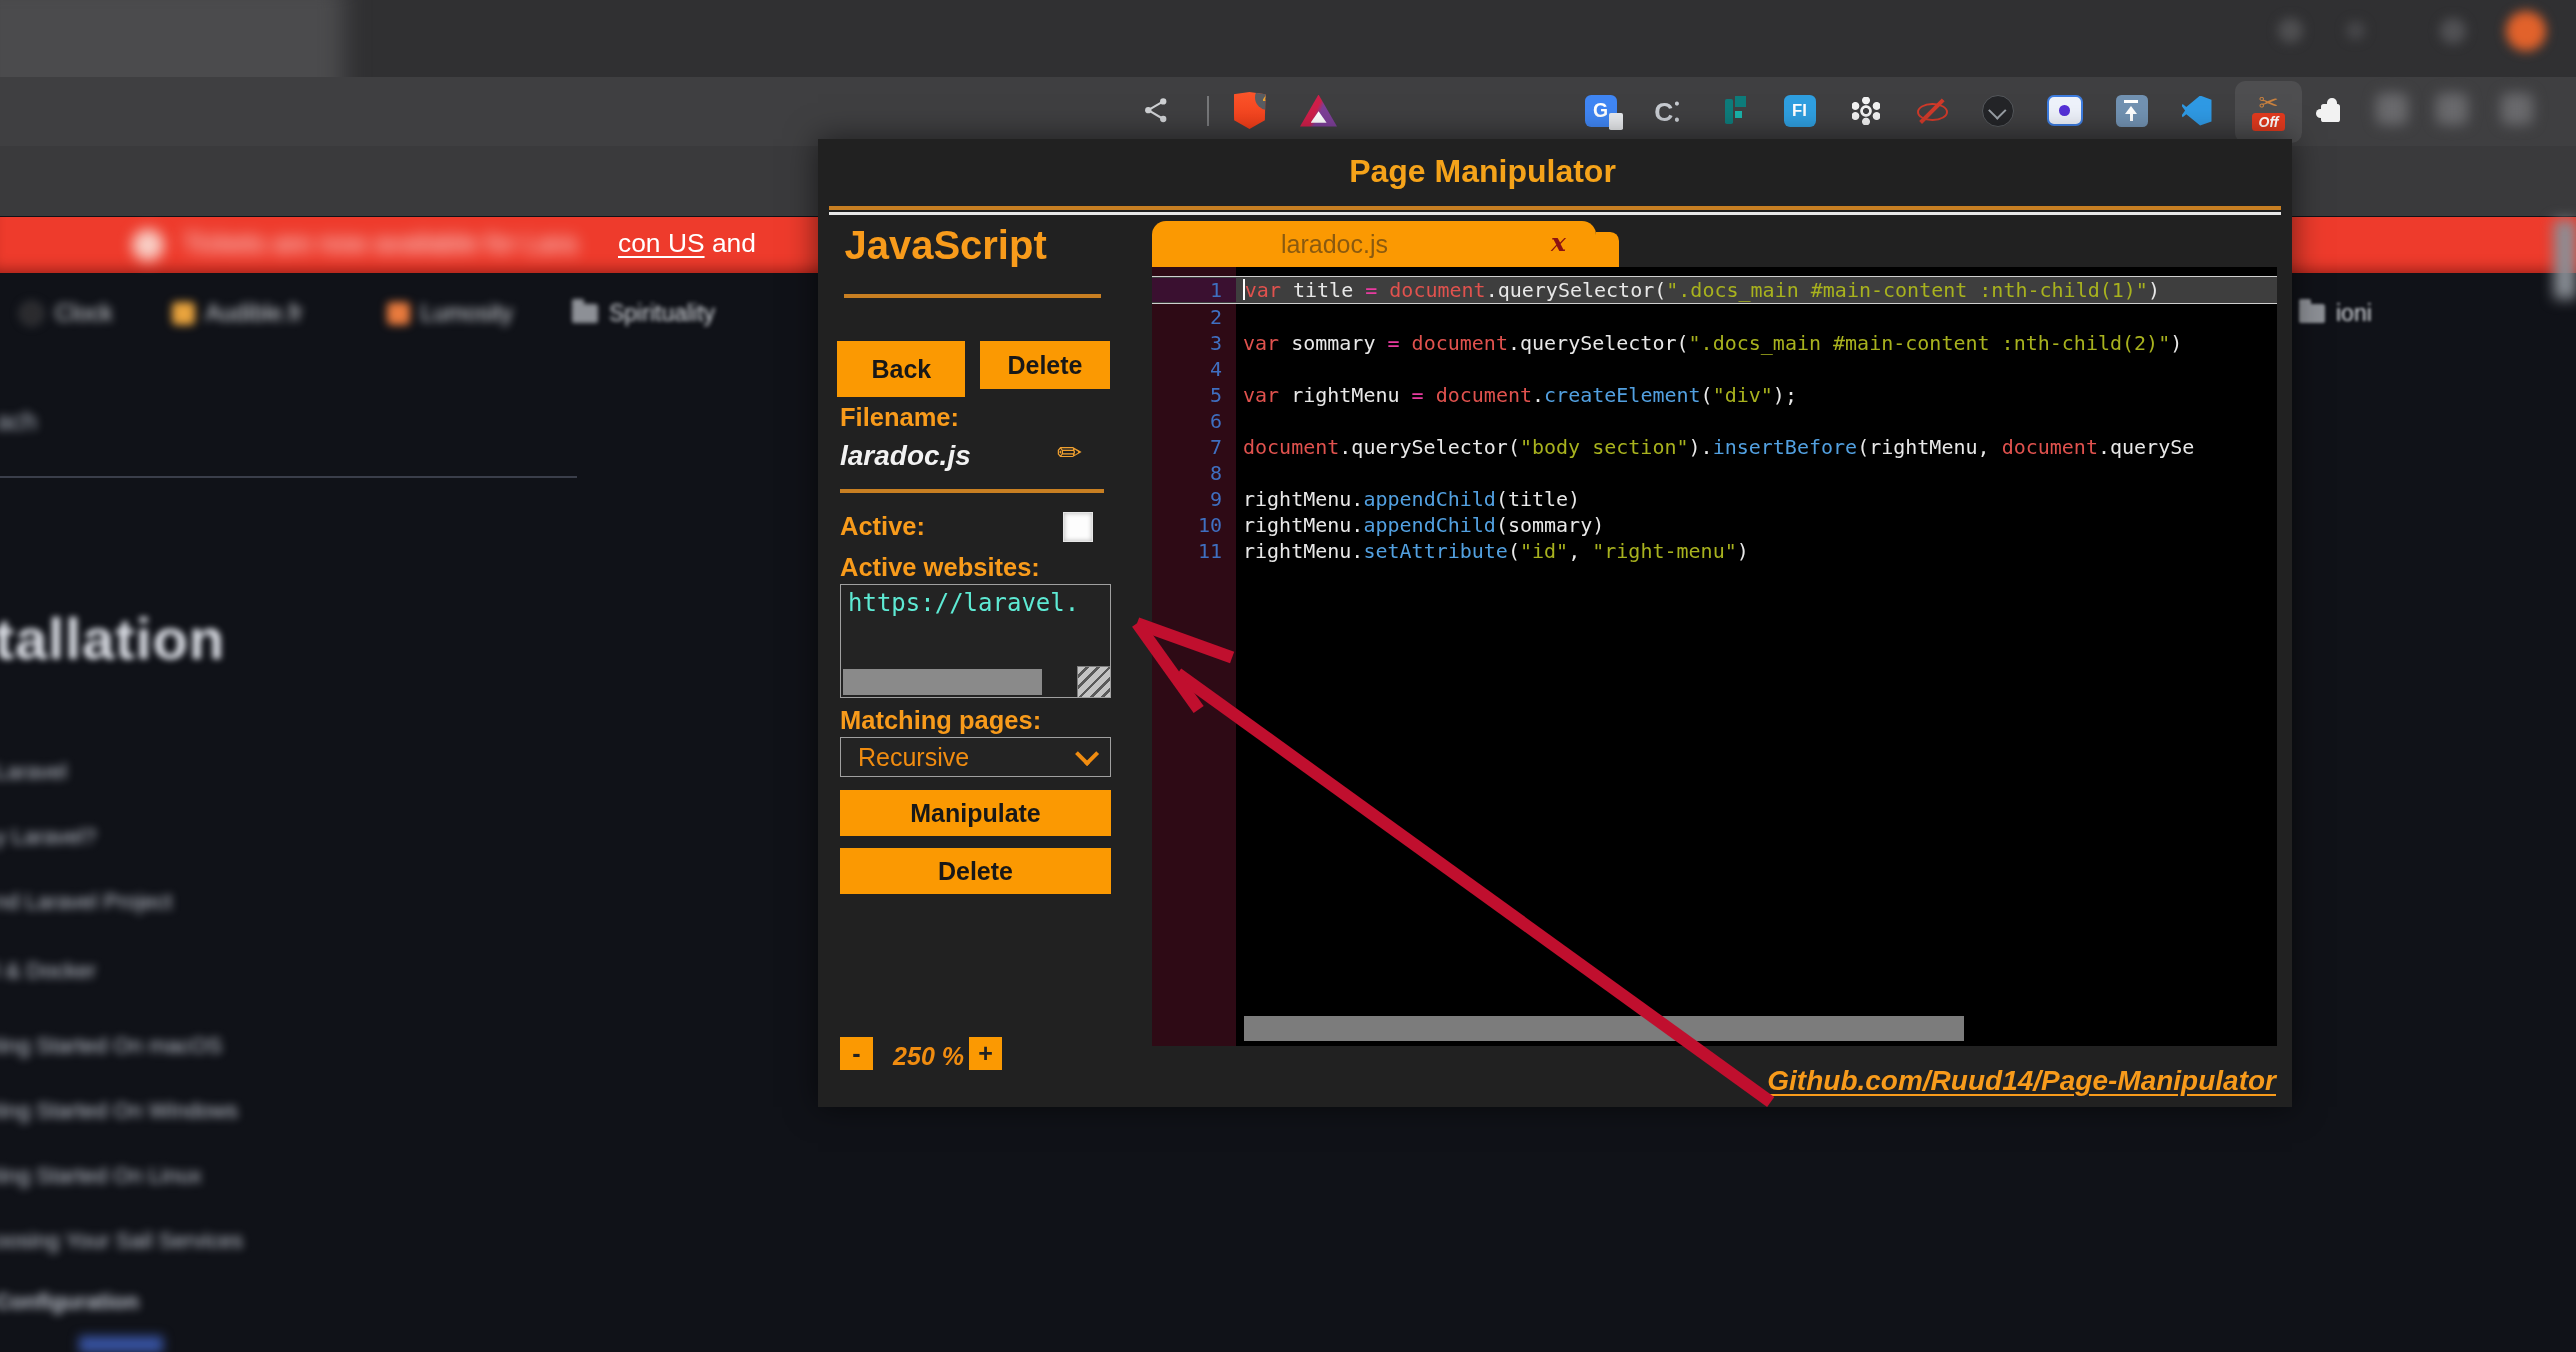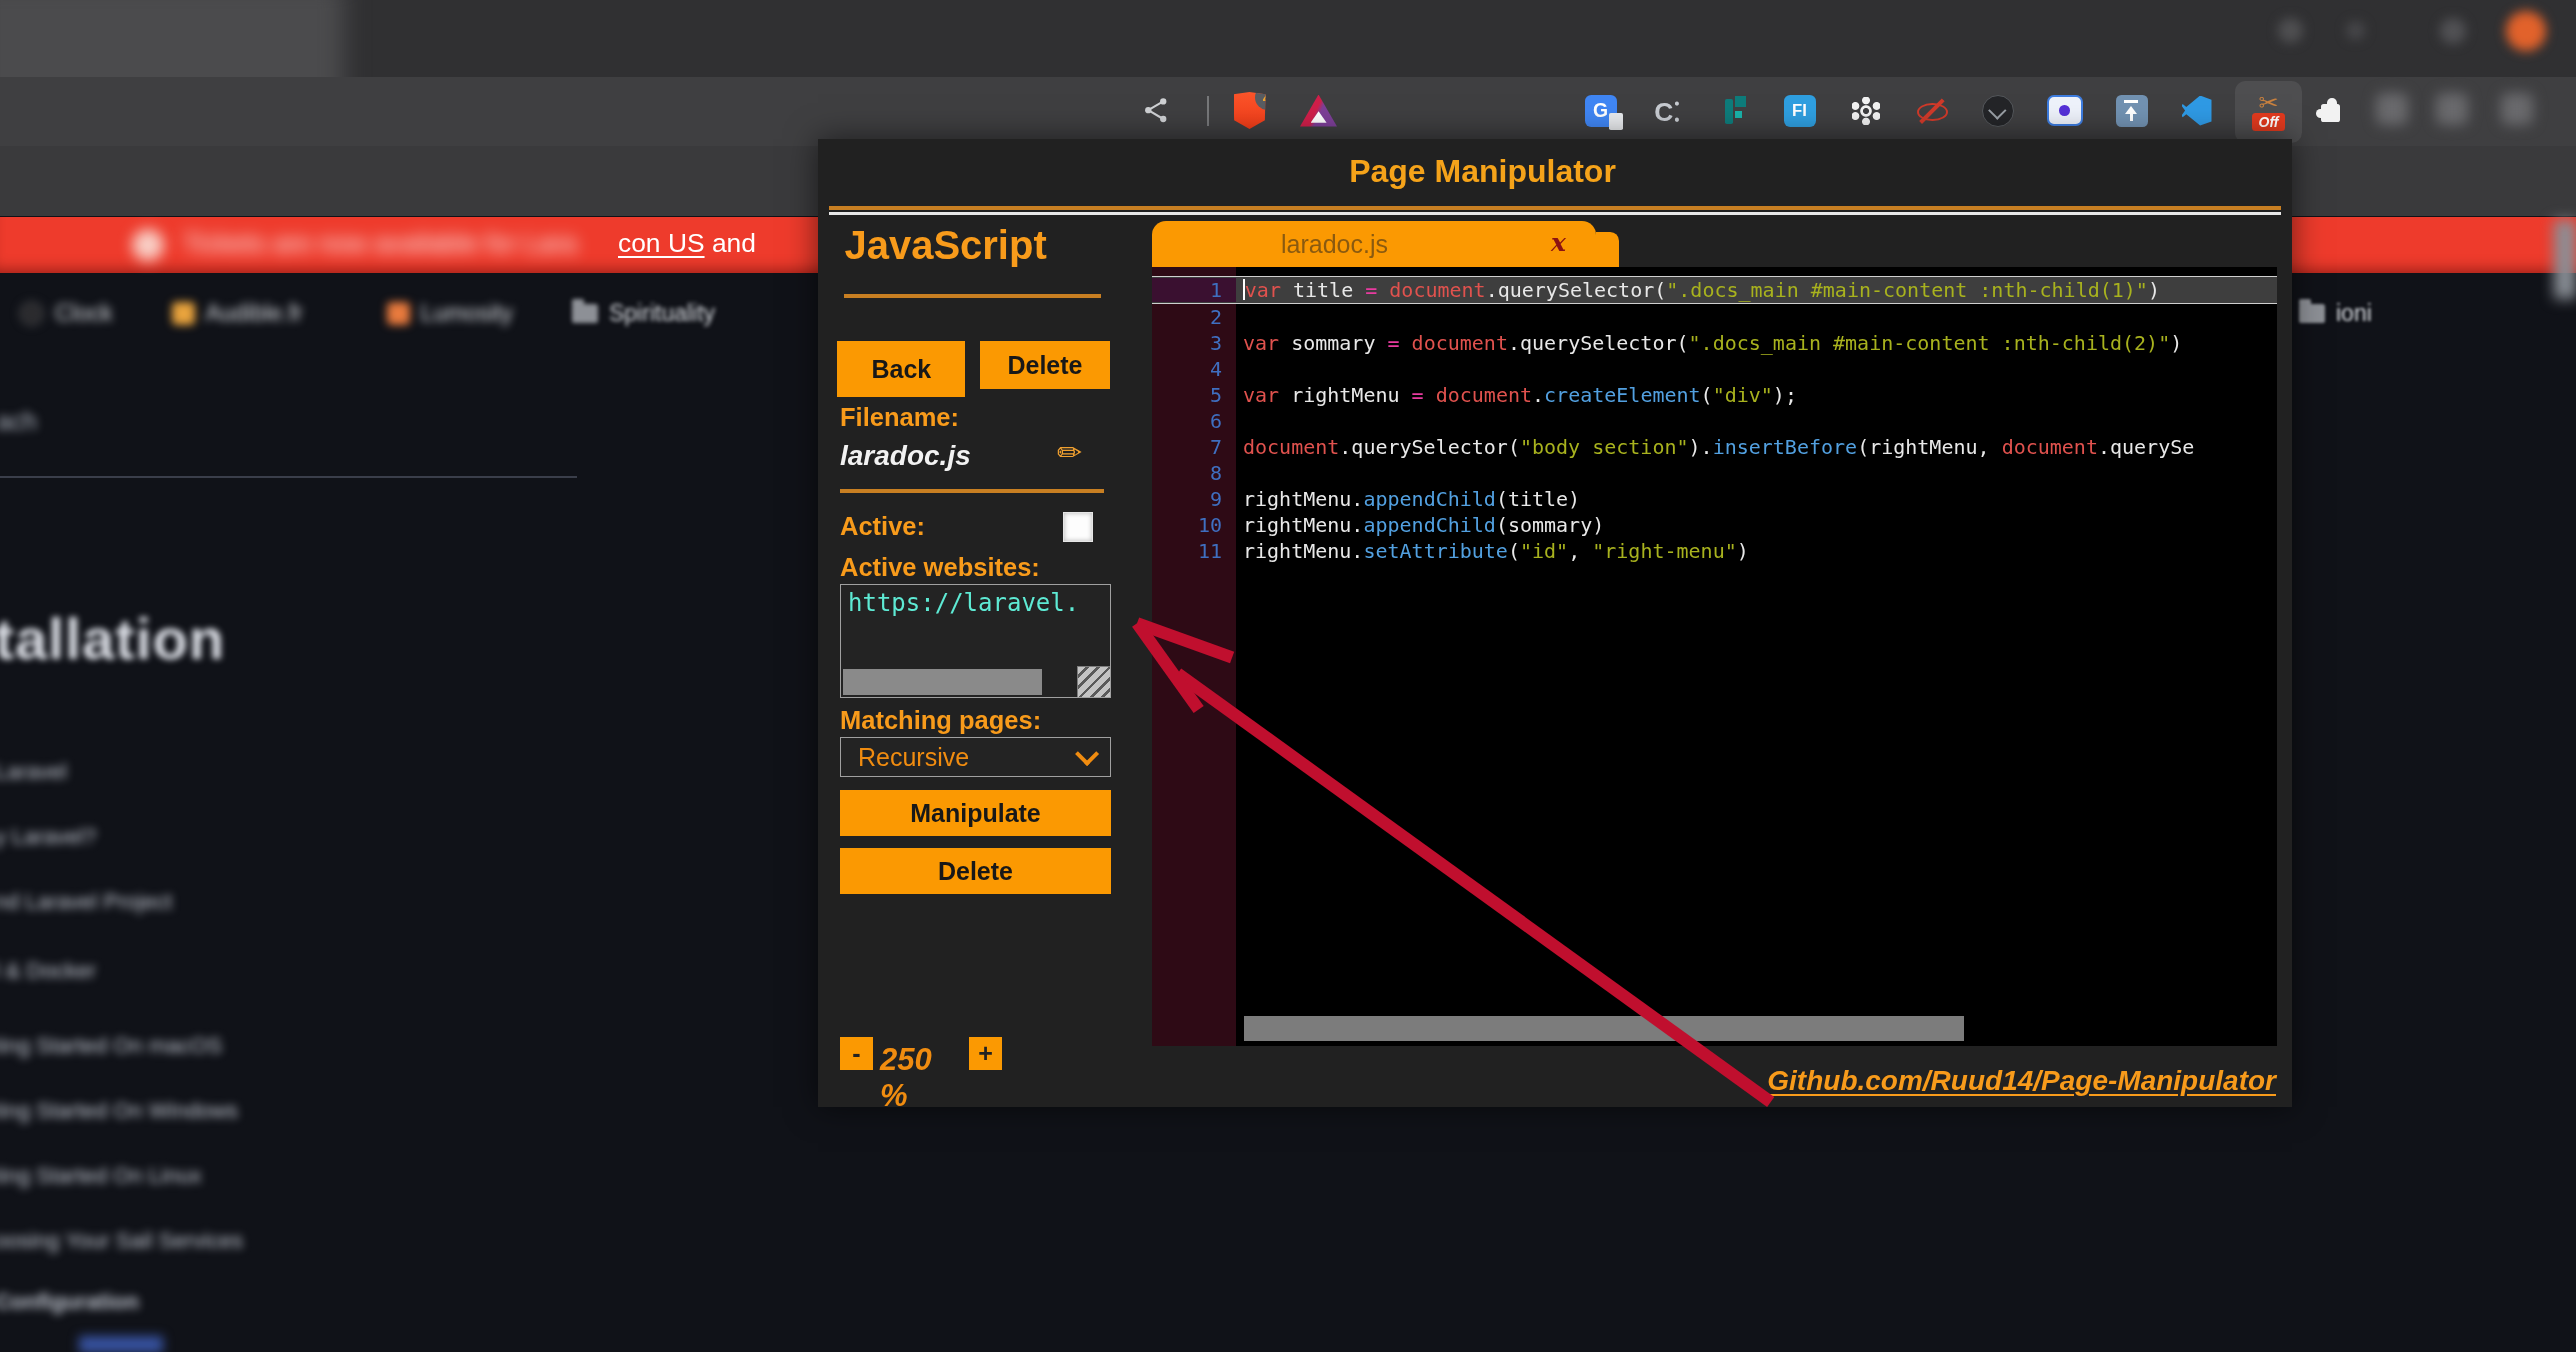--- a/index.html
+++ b/index.html
@@ -105,21 +105,21 @@
   .ta{background:#232323;border:1.8px solid #a0a0a0;box-sizing:border-box;}
   .ta-text{position:absolute;left:7px;top:3.5px;font-family:"DejaVu Sans Mono",monospace;font-size:24px;color:#5eead4;white-space:nowrap;}
   .ta-scroll{position:absolute;left:1.8px;bottom:1.8px;height:26.4px;background:#8a8a8a;}
   .ta-grip{position:absolute;right:0;bottom:0;width:32px;height:30px;background:#c4c4c4;border-left:1.8px solid #7d7d7d;border-top:1.8px solid #7d7d7d;
       background-image:repeating-linear-gradient(135deg,transparent 0 5.3px,#5a5a5a 5.3px 8px);}
   .select{background:#232323;border:1.8px solid #a0a0a0;box-sizing:border-box;display:flex;align-items:center;
       justify-content:space-between;padding:0 17px;color:#f08c10;font-size:25px;}
   .sel-chev{width:13.2px;height:13.2px;border-right:4.4px solid #f08c10;border-bottom:4.4px solid #f08c10;transform:rotate(45deg) translateY(-3.5px);}
   .zoom-btn{width:33px;height:33px;background:#fb9902;color:#222;font-weight:bold;font-size:25px;
       display:flex;align-items:center;justify-content:center;}
-  .zoom-val{font-style:italic;font-weight:bold;font-size:31px;color:#f08c10;width:84px;text-align:left;}
+  .zoom-val{font-style:italic;font-weight:bold;font-size:25px;color:#f08c10;width:84px;text-align:right;}
   .gh-link{right:16px;top:926px;color:#f89b1b;font-size:28px;font-weight:bold;font-style:italic;text-decoration:underline;
       text-underline-offset:3.5px;}
 
   
   .ed-tab{left:334px;top:82px;width:444px;height:46px;background:#fb9902;border-radius:14px 14px 0 0;position:absolute;}
   .ed-tab::after{content:"";position:absolute;right:-23px;bottom:0;width:23px;height:35px;background:#fb9902;border-radius:0 8.8px 0 0;}
   .ed-tab-label{position:absolute;left:0;right:79px;top:8.8px;text-align:center;color:#8a5a10;font-size:25px;}
   .ed-tab-x{position:absolute;right:30px;top:7px;color:#8b1212;font-family:"DejaVu Serif",serif;font-style:italic;font-weight:bold;font-size:25px;}
   .editor{left:334px;top:128px;width:1125px;height:779px;background:#000;overflow:hidden;position:absolute;}
   .gutter-strip{position:absolute;left:0;top:0;bottom:0;width:84px;background:#2e0a15;}

